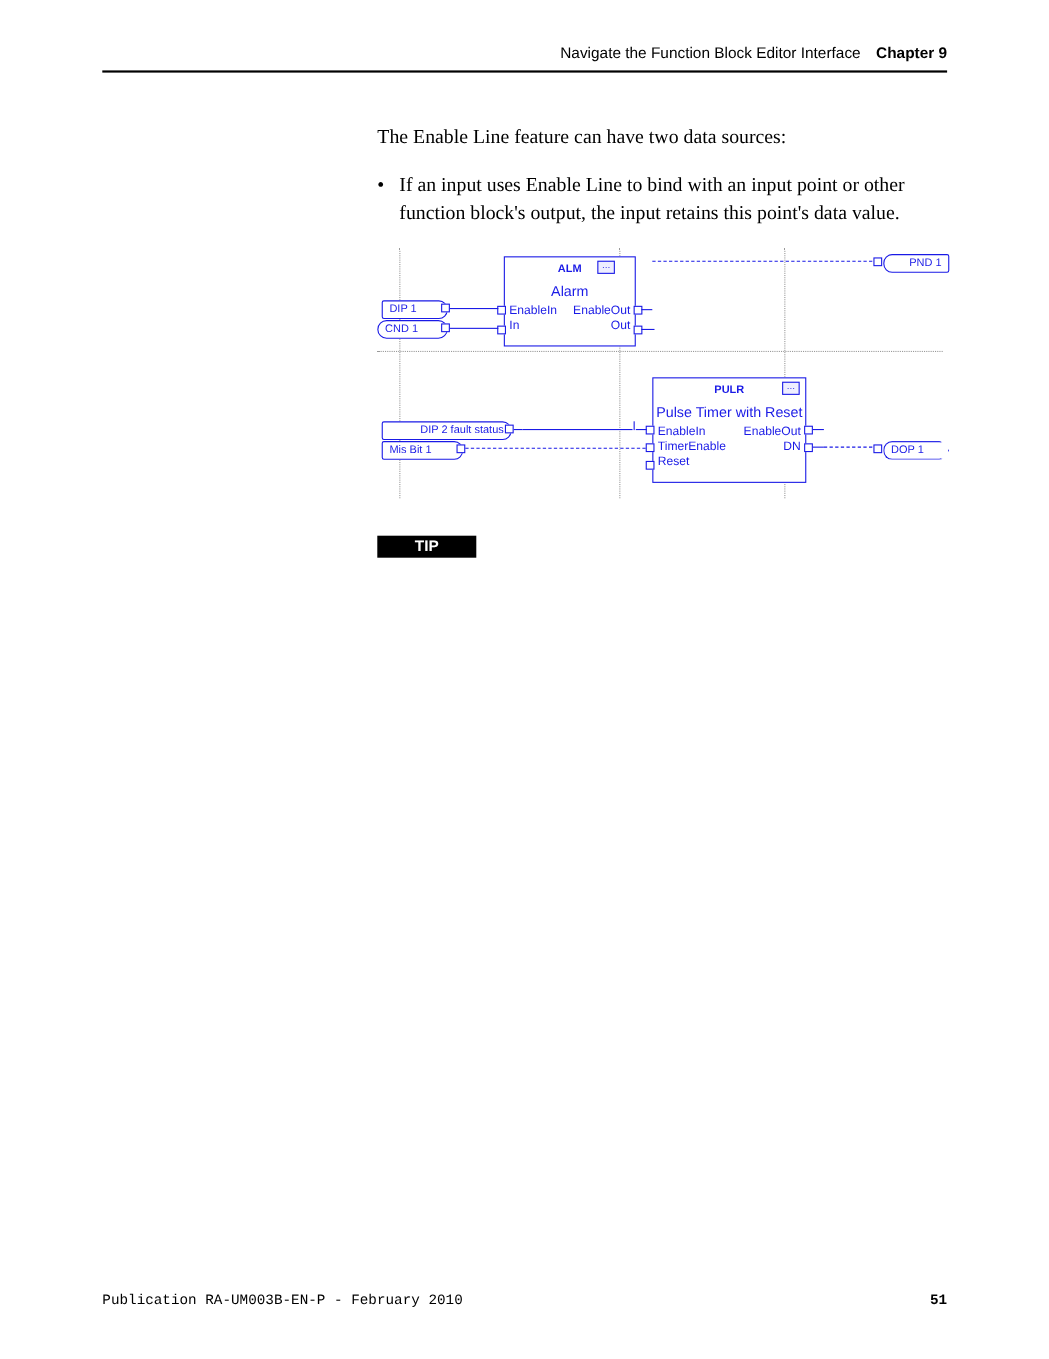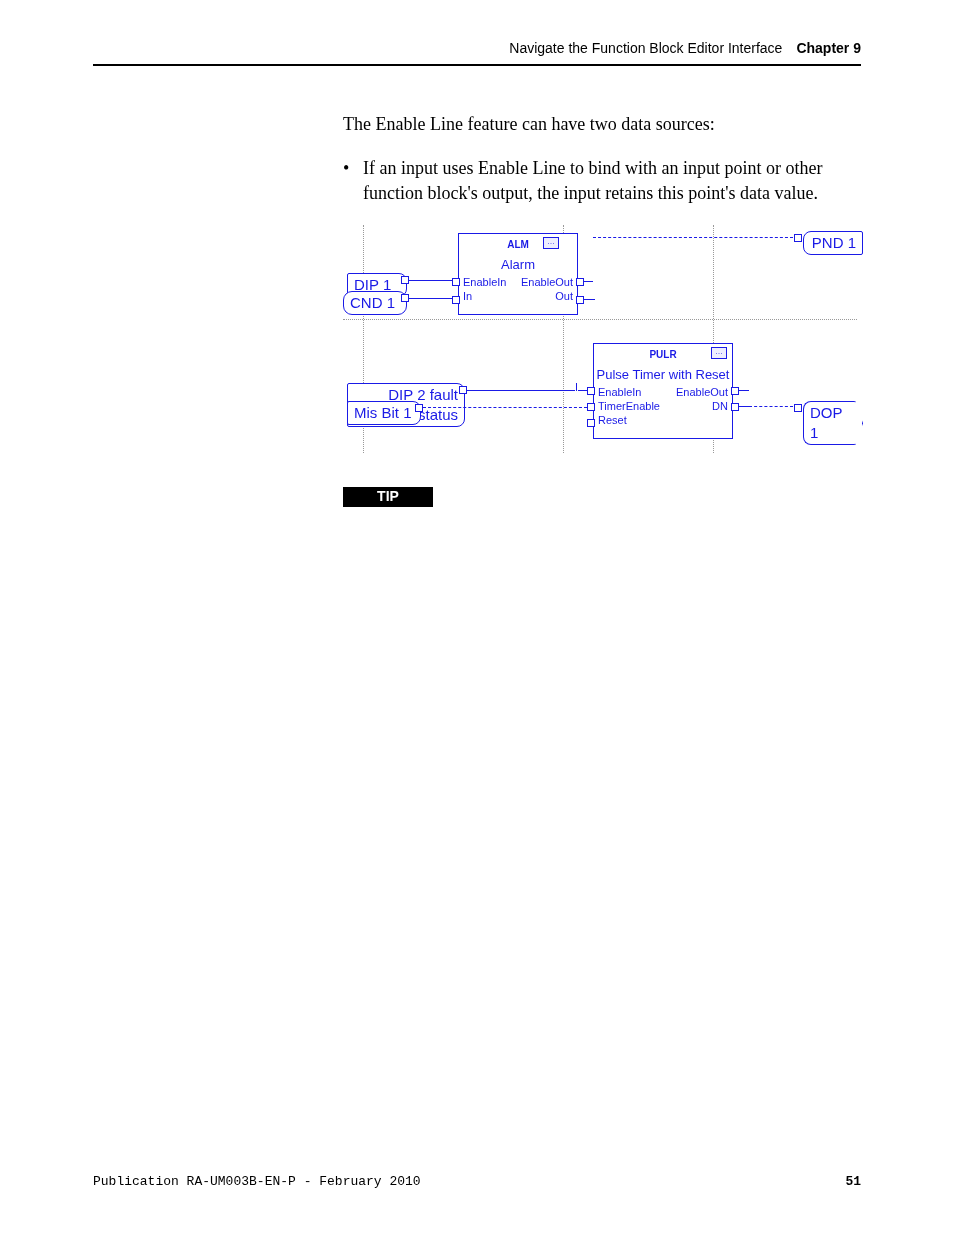--- a/index.html
+++ b/index.html
@@ -52,21 +52,21 @@
     background:#fff;text-align:center;
   }
   .fb-head{
     color:var(--fb-blue);font-weight:700;padding:2px 4px;
     display:flex;justify-content:center;align-items:flex-end;height:16px;
   }
   .fb-sub{font-size:13px;margin:2px 0}
   .fb-row{display:flex;justify-content:space-between;padding:0 4px;font-size:11px;line-height:14px}
   .tag{
     position:absolute;border:1px solid var(--fb-blue);
-    background:#fff;padding:1px 6px;font-size:15px;color:var(--fb-blue);
+    background:#fff;padding:1px 6px;font-size:10px;color:var(--fb-blue);
     border-radius:2px;
   }
   .tag.round-right{border-top-right-radius:8px;border-bottom-right-radius:8px}
   .tag.round-left{border-top-left-radius:8px;border-bottom-left-radius:8px}
   .tag.angle-right{border-right:none}
   .tag.angle-right::after{
     content:"";position:absolute;right:-7px;top:-1px;bottom:-1px;width:7px;
     background:#fff;
     clip-path:polygon(0 0,100% 50%,0 100%);
     border:1px solid var(--fb-blue);

